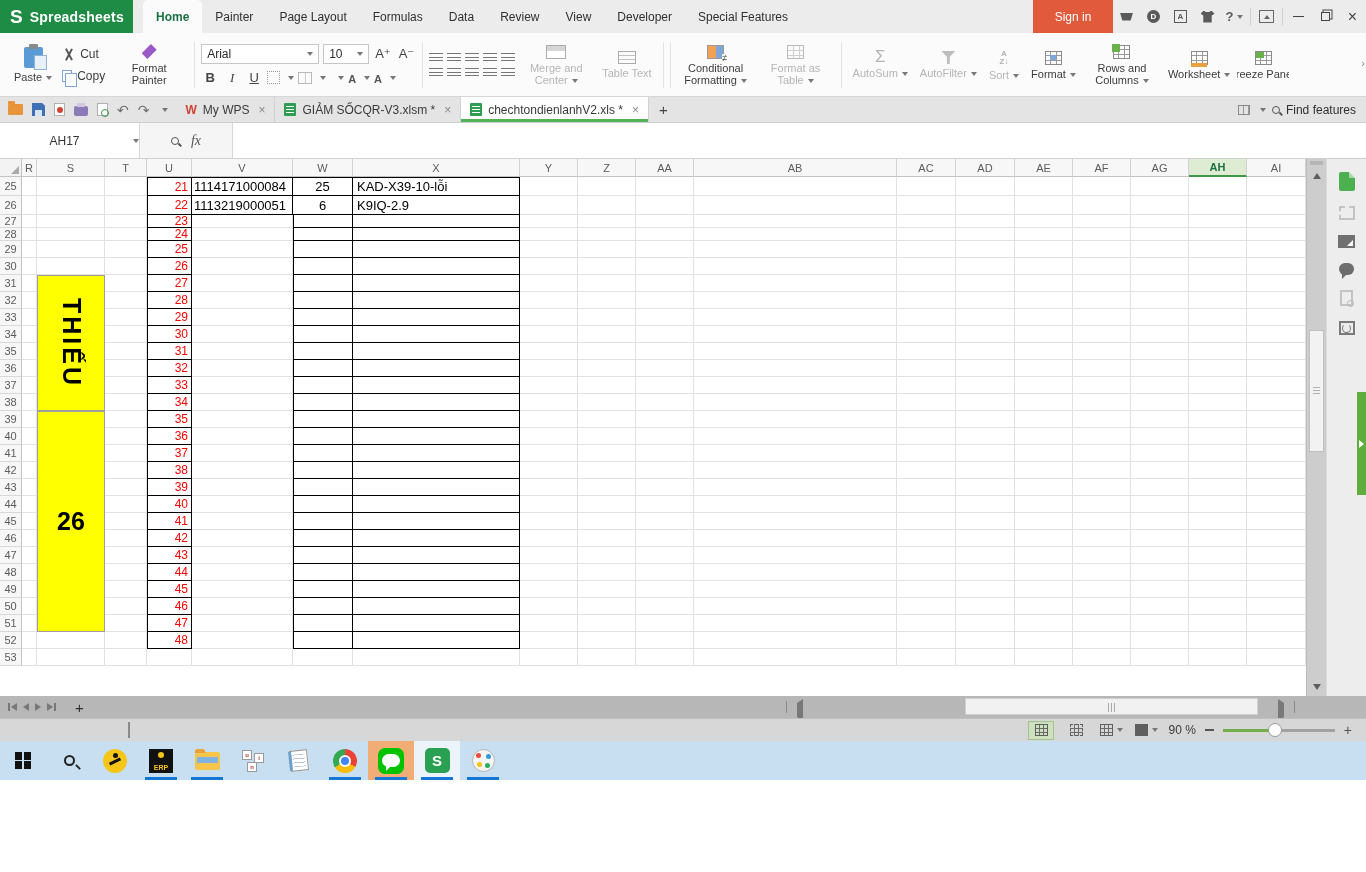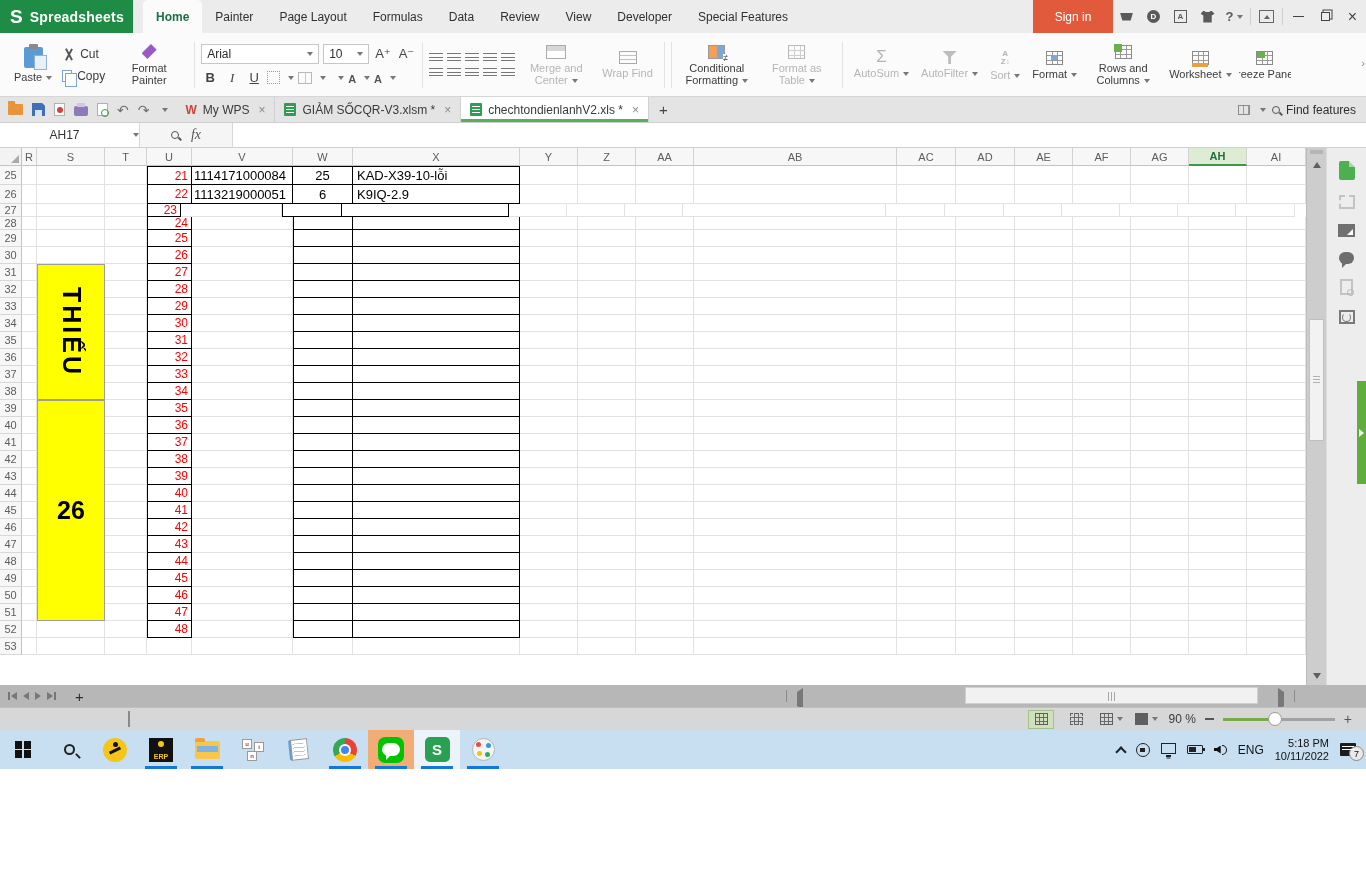--- a/index.html
+++ b/index.html
@@ -110,21 +110,21 @@
 .wps-ico{color:#d04437;font-weight:700;font-size:12px;}
 .xls-ico{width:12px;height:13px;background:#2f9e52;border-radius:1px;position:relative;}
 .xls-ico:after{content:"";position:absolute;left:2px;top:3px;right:2px;height:7px;background:repeating-linear-gradient(180deg,#fff 0 1px,transparent 1px 3px);}
 .addtab{display:flex;align-items:center;padding:0 10px;font-size:15px;color:#444;}
 .findfeat{margin-left:auto;display:flex;align-items:center;gap:6px;padding-right:10px;font-size:12px;color:#2f2f2f;}
 .mini-grid{width:12px;height:10px;border:1px solid #8a8a8a;background:repeating-linear-gradient(90deg,transparent 0 4px,#9a9a9a 4px 5px);}
 .mag{width:8px;height:8px;border:1.5px solid #555;border-radius:50%;position:relative;}
 .mag:after{content:"";position:absolute;left:6px;top:6px;width:4px;height:1.5px;background:#555;transform:rotate(45deg);}
 
 
-.fbar{height:25px;display:flex;align-items:stretch;border-bottom:1px solid #cfcfcf;background:#f5f5f5;}
+.fbar{height:36px;display:flex;align-items:stretch;border-bottom:1px solid #cfcfcf;background:#f5f5f5;}
 .namebox{width:140px;background:#fff;border-right:1px solid #d8d8d8;display:flex;align-items:center;font-size:12px;color:#333;}
 .namebox .val{flex:1;text-align:center;}
 .fico{width:92px;display:flex;align-items:center;justify-content:center;gap:12px;}
 .fx{font-style:italic;font-family:"Liberation Serif",serif;font-size:14px;color:#555;}
 .formula-input{flex:1;background:#fff;border-left:1px solid #d8d8d8;}
 
 
 .gridwrap{height:537px;display:flex;background:#fff;}
 .sheet{width:1306px;}
 .colhead{height:18px;display:flex;}
@@ -386,21 +386,21 @@
           <span class="al"></span>
           <span class="al"></span>
         </div>
       </div>
       <div class="bigbtn disabled">
         <span class="ico-mc"></span>
         <span><span class="lbl">Merge and Center</span><span class="caret"></span></span>
       </div>
       <div class="bigbtn disabled">
         <span class="ico-wt"></span>
-        <span class="lbl">Wrap Find</span>
+        <span class="lbl">Table Text</span>
       </div>
     </div>
     <div class="rsep"></div>
     <div class="rsep"></div>
     <div class="rgroup">
       <div class="bigbtn">
         <span class="ico-cf"></span>
         <span><span class="lbl">Conditional Formatting</span><span class="caret"></span></span>
       </div>
       <div class="bigbtn disabled">
@@ -555,21 +555,21 @@
             <div class="gc" style="width: 58px;"></div>
             <div class="gc" style="width: 58px;"></div>
             <div class="gc" style="width: 58px;"></div>
             <div class="gc" style="width: 59px;"></div>
           </div>
           <div class="grow" style="height: 13px;">
             <div class="rh">27</div>
             <div class="gc" style="width: 15px;"></div>
             <div class="gc" style="width: 68px;"></div>
             <div class="gc" style="width: 42px;"></div>
-            <div class="gc bx bx-l ur" style="width: 34px;">23</div>
+            <div class="gc bx bx-l ur" style="width: 45px;">23</div>
             <div class="gc" style="width: 101px;"></div>
             <div class="gc bx bx-l" style="width: 60px;"></div>
             <div class="gc bx" style="width: 167px;"></div>
             <div class="gc" style="width: 58px;"></div>
             <div class="gc" style="width: 58px;"></div>
             <div class="gc" style="width: 58px;"></div>
             <div class="gc" style="width: 203px;"></div>
             <div class="gc" style="width: 59px;"></div>
             <div class="gc" style="width: 59px;"></div>
             <div class="gc" style="width: 58px;"></div>
@@ -1250,33 +1250,15 @@
       </div>
     <div class="tb-btn">
         <span class="paint">
           <i></i>
           <i></i>
           <i></i>
           <i></i>
         </span>
         <span class="runline"></span>
       </div>
-    <div class="tray">
-      <span class="chev"></span>
-      <span class="cam"></span>
-      <span class="moni"></span>
-      <span class="batt"></span>
-      <span style="display:flex;align-items:center;">
-          <span class="spk"></span>
-          <span class="spk-w"></span>
-        </span>
-      <span class="lang">ENG</span>
-      <span class="dt">
-        <span>5:18 PM</span>
-        <span>10/11/2022</span>
-      </span>
-      <span class="notif">
-          <span class="badge">7</span>
-        </span>
-    </div>
   </div>
 
 </div>
 
 </body></html>

